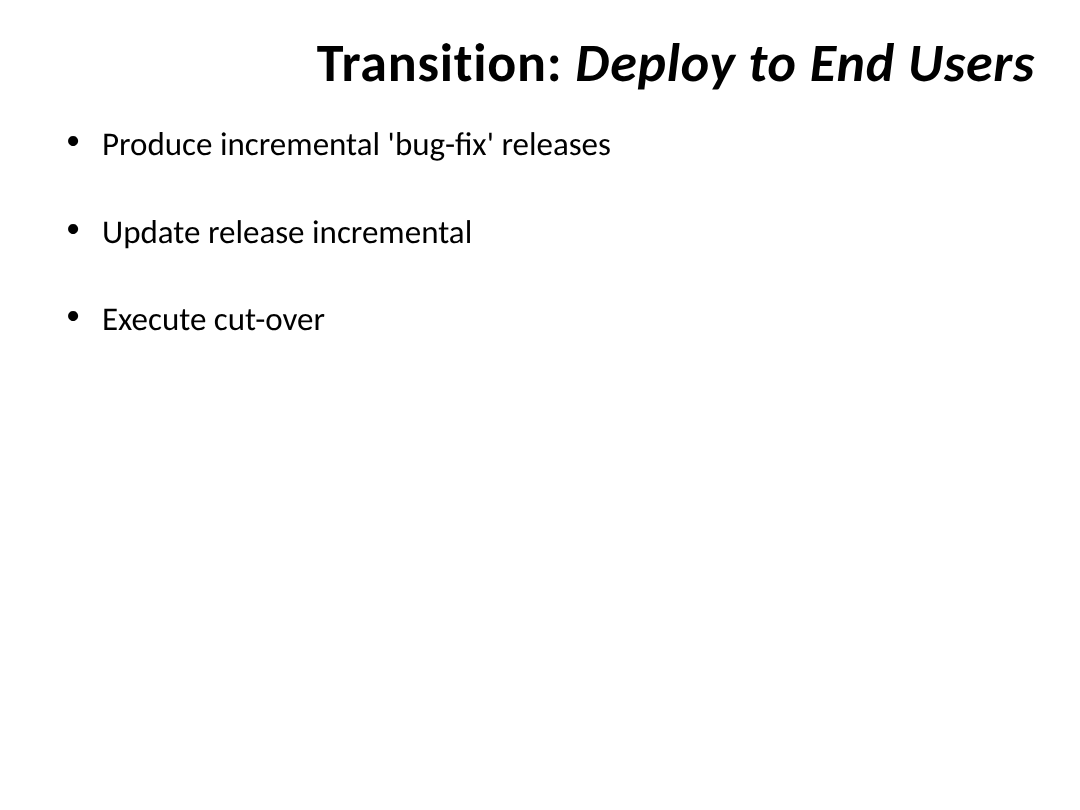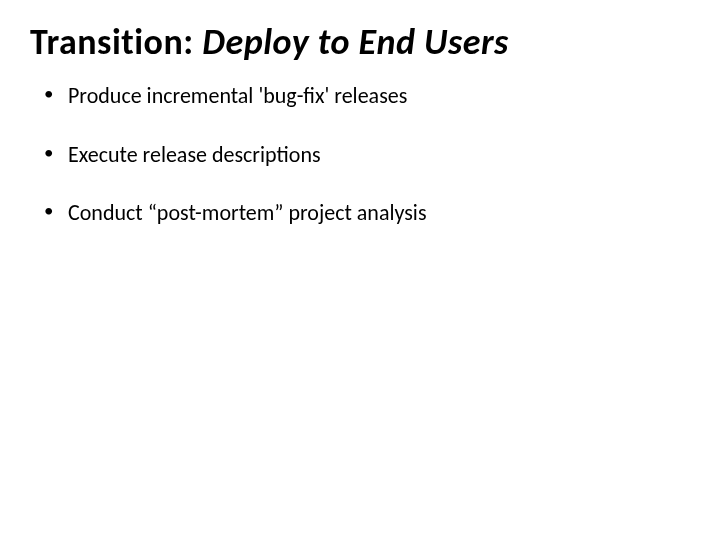--- a/index.html
+++ b/index.html
@@ -10,21 +10,21 @@
     body {
       width: 720px;
       height: 540px;
       background: #ffffff;
       font-family: Calibri, Arial, sans-serif;
       color: #000000;
       padding: 20px 30px;
     }
     .title {
       font-size: 36px;
-      text-align: left;
+      text-align: right;
       margin-bottom: 18px;
       letter-spacing: 0.5px;
     }
     .title-prefix {
       font-style: normal;
     }
     .title-suffix {
       font-style: italic;
     }
     .bullet-list {
@@ -47,15 +47,15 @@
   </style>
 </head>
 <body>
 
 <h1 class="title">
   <span class="title-prefix">Transition: </span><span class="title-suffix">Deploy to End Users</span>
 </h1>
 
 <ul class="bullet-list">
   <li class="bullet-item">Produce  incremental 'bug-fix' releases</li>
-  <li class="bullet-item">Execute release descriptions</li>
-  <li class="bullet-item">Conduct “post-mortem” project analysis</li>
+  <li class="bullet-item">Update release incremental</li>
+  <li class="bullet-item">Execute cut-over</li>
 </ul>
 
 </body></html>

